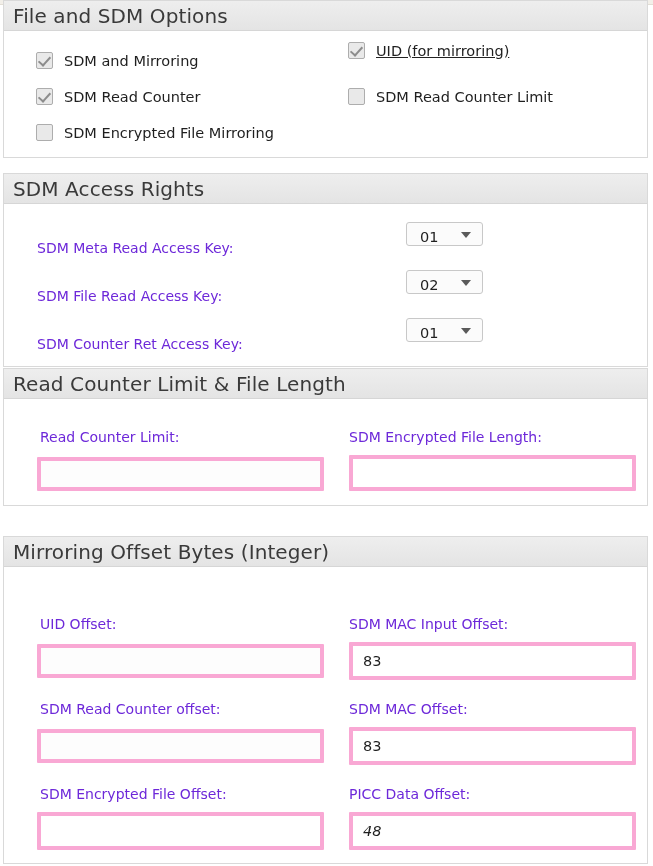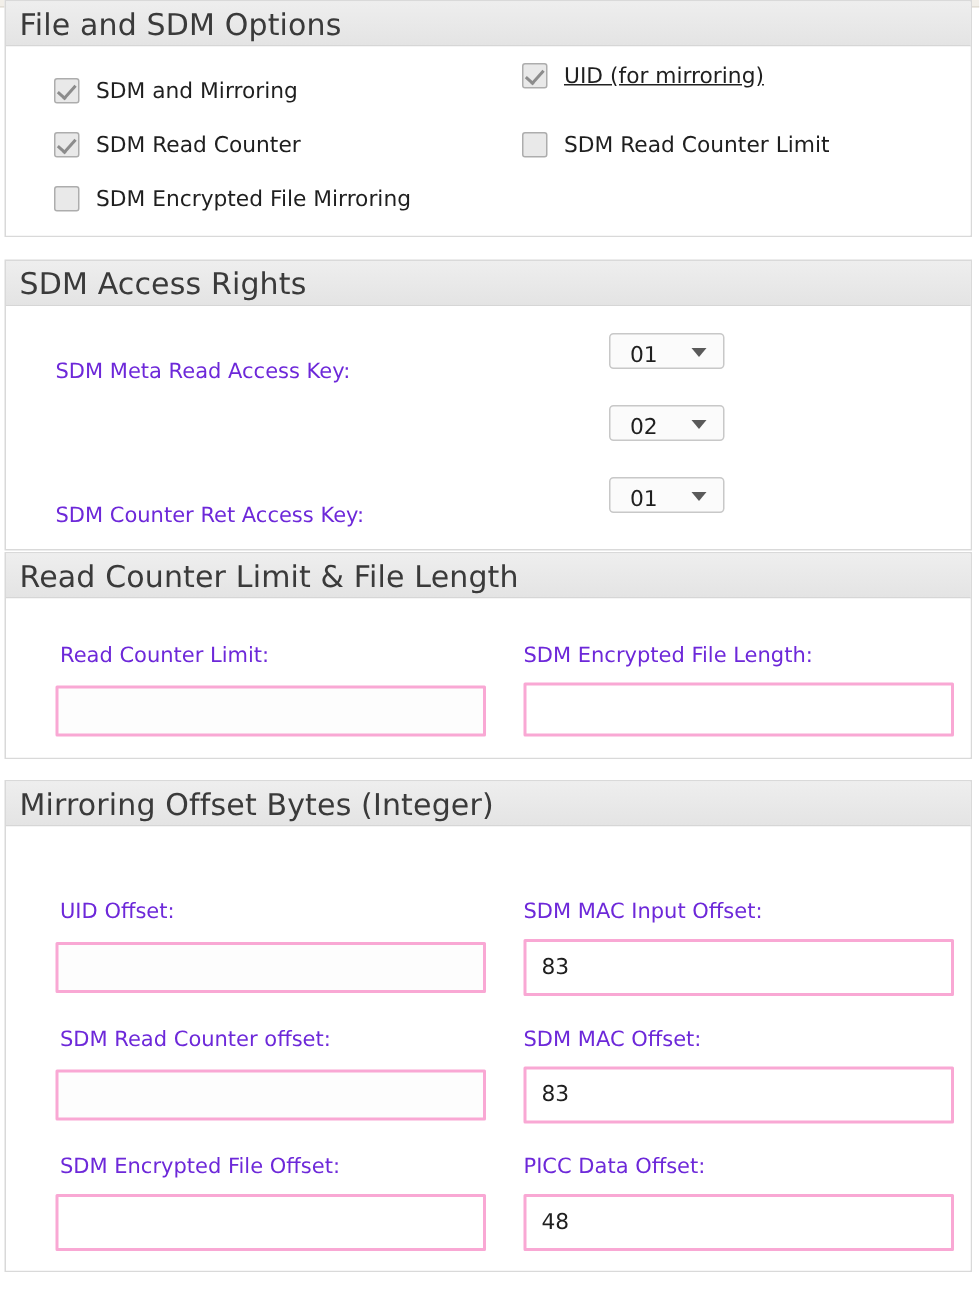--- a/index.html
+++ b/index.html
@@ -124,21 +124,21 @@
     height: 0;
     border-left: 5px solid transparent;
     border-right: 5px solid transparent;
     border-top: 6px solid #5a5a5a;
   }
 
   
   .tinput {
     position: absolute;
     height: 34px;
-    border: 2px solid #f9a8d4;
+    border: 4px solid #f9a8d4;
     background: #ffffff;
     box-sizing: border-box;
     font-family: "DejaVu Sans", "Liberation Sans", sans-serif;
     font-size: 14.5px;
     color: #1f1f1f;
     padding: 0 10px;
     border-radius: 1px;
     outline: none;
   }
   .tinput.empty {
@@ -191,20 +191,21 @@
       <span class="title">SDM Access Rights</span>
     </div>
     <div class="group-body" style="height:162px; position:relative;">
 
       <span class="field-label" style="left:33px; top:36px;">SDM Meta Read Access  Key:</span>
       <div class="combo" style="left:402px; top:18px;">
         <span class="val">01</span>
         <span class="arrow"></span>
       </div>
 
+      <span class="field-label" style="left:33px; top:84px;">SDM File Read Access Key:</span>
       <div class="combo" style="left:402px; top:66px;">
         <span class="val">02</span>
         <span class="arrow"></span>
       </div>
 
       <span class="field-label" style="left:33px; top:132px;">SDM Counter Ret Access Key:</span>
       <div class="combo" style="left:402px; top:114px;">
         <span class="val">01</span>
         <span class="arrow"></span>
       </div>
@@ -220,21 +221,21 @@
 
       <span class="field-label" style="left:36px; top:30px;">Read Counter Limit:</span>
       <input class="tinput empty" style="left: 33px; top: 58px; width: 287px;" type="text" value="">
 
       <span class="field-label" style="left:345px; top:30px;">SDM Encrypted File Length:</span>
       <input class="tinput" style="left: 345px; top: 56px; width: 287px; height: 36px;" type="text" value="">
 
     </div>
   </div>
 
-  <div class="group" style="top:520px; height:328px;">
+  <div class="group" style="top:536px; height:328px;">
     <div class="group-header">
       <span class="title">Mirroring Offset Bytes (Integer)</span>
     </div>
     <div class="group-body" style="height:296px; position:relative;">
 
       <span class="field-label" style="left:36px; top:49px;">UID Offset:</span>
       <input class="tinput empty" style="left: 33px; top: 77px; width: 287px;" type="text" value="">
 
       <span class="field-label" style="left:345px; top:49px;">SDM MAC Input Offset:</span>
       <input class="tinput" style="left: 345px; top: 75px; width: 287px; height: 38px;" type="text" value="83">
@@ -242,18 +243,18 @@
       <span class="field-label" style="left:36px; top:134px;">SDM Read Counter offset:</span>
       <input class="tinput empty" style="left: 33px; top: 162px; width: 287px;" type="text" value="">
 
       <span class="field-label" style="left:345px; top:134px;text-align:right;">SDM MAC Offset:</span>
       <input class="tinput" style="left: 345px; top: 160px; width: 287px; height: 38px;" type="text" value="83">
 
       <span class="field-label" style="left:36px; top:219px;">SDM Encrypted File Offset:</span>
       <input class="tinput" style="left: 33px; top: 245px; width: 287px; height: 38px;" type="text" value="">
 
       <span class="field-label" style="left:345px; top:219px;">PICC Data Offset:</span>
-      <input class="tinput" style="left: 345px; top: 245px; width: 287px; height: 38px;" type="text" value="48">
+      <input class="tinput" style="left: 345px; top: 245px; width: 287px; height: 38px; font-style: italic;" type="text" value="48">
 
     </div>
   </div>
 
 </div>
 
 </body></html>

